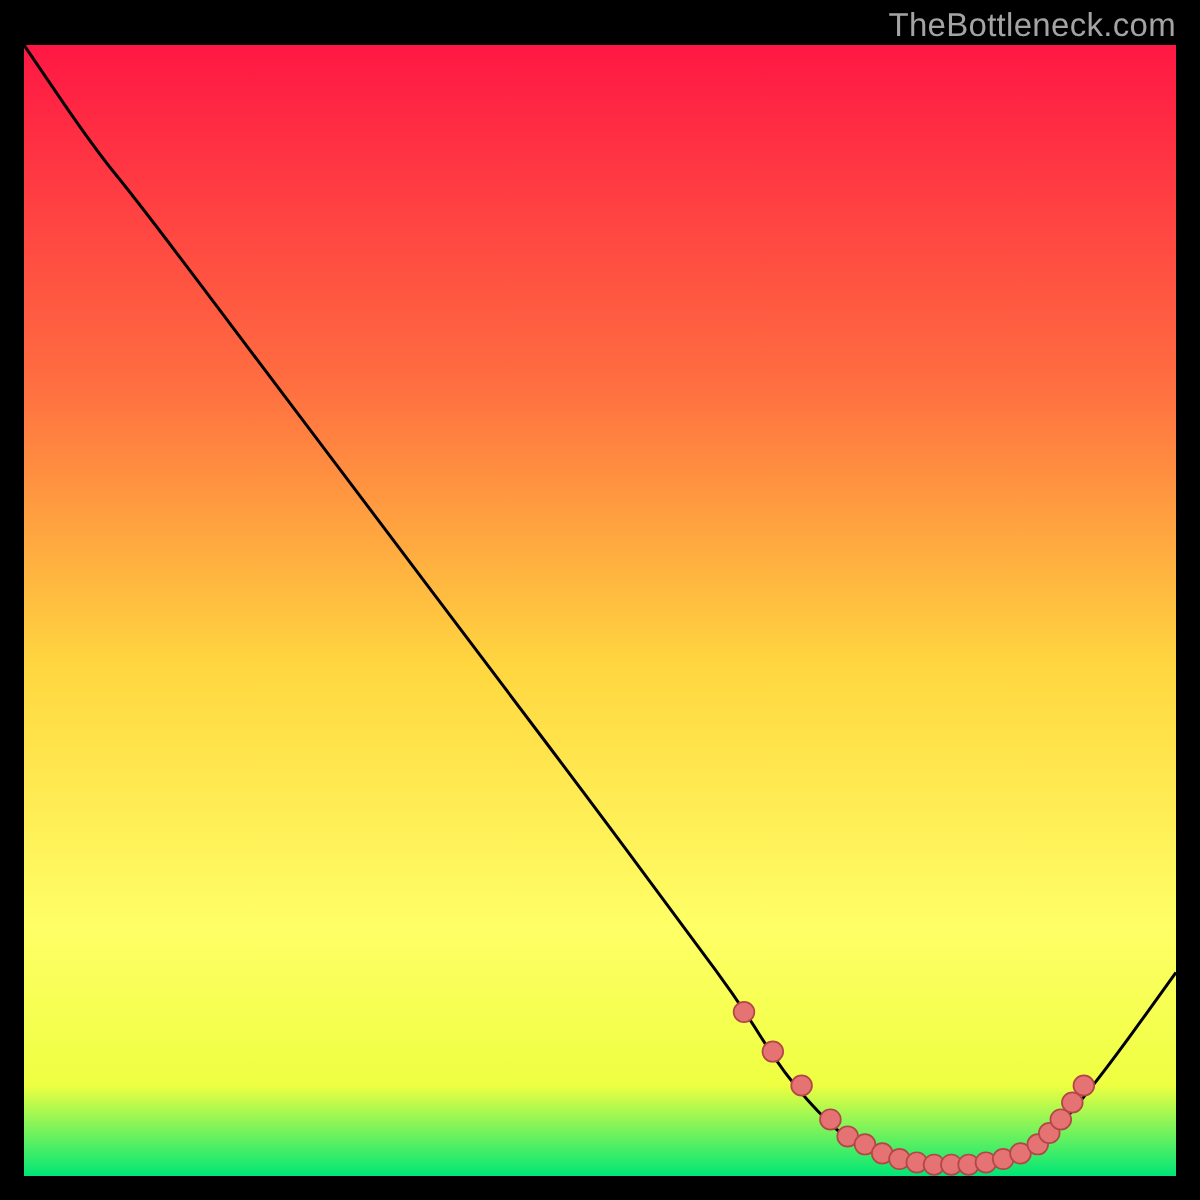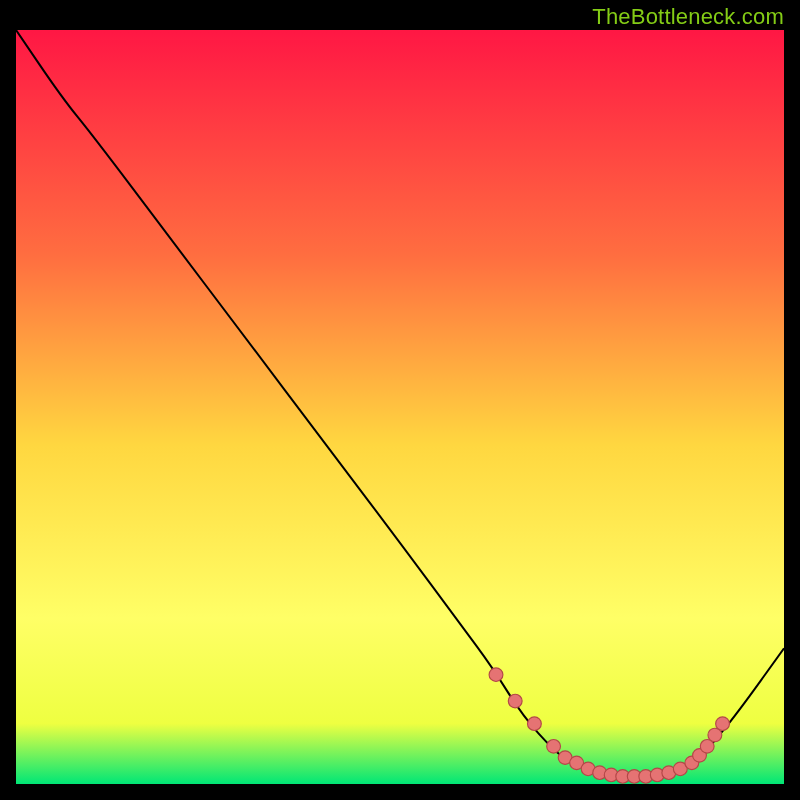--- a/index.html
+++ b/index.html
@@ -23,21 +23,21 @@
     position: absolute;
     left: 0;
     top: 0;
     width: 768px;
     height: 754px;
   }
   .watermark {
     position: absolute;
     top: 4px;
     right: 16px;
-    color: #84cc16;
+    color: #a3a3a3;
     font-size: 22px;
     font-weight: 400;
     letter-spacing: 0.2px;
   }
 </style>
 </head>
 <body>
 
 <div class="watermark">TheBottleneck.com</div>
 

